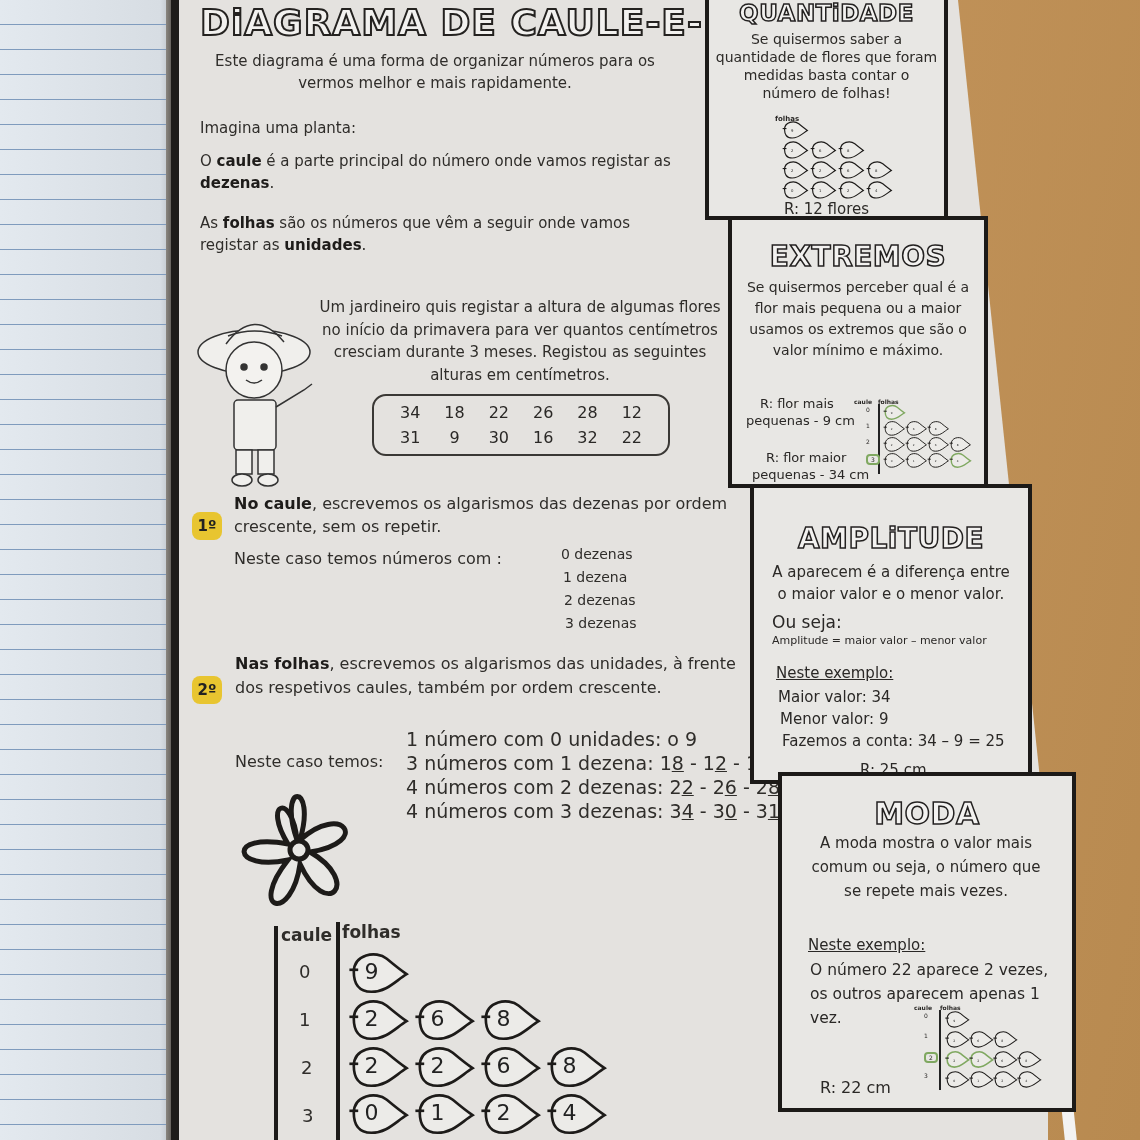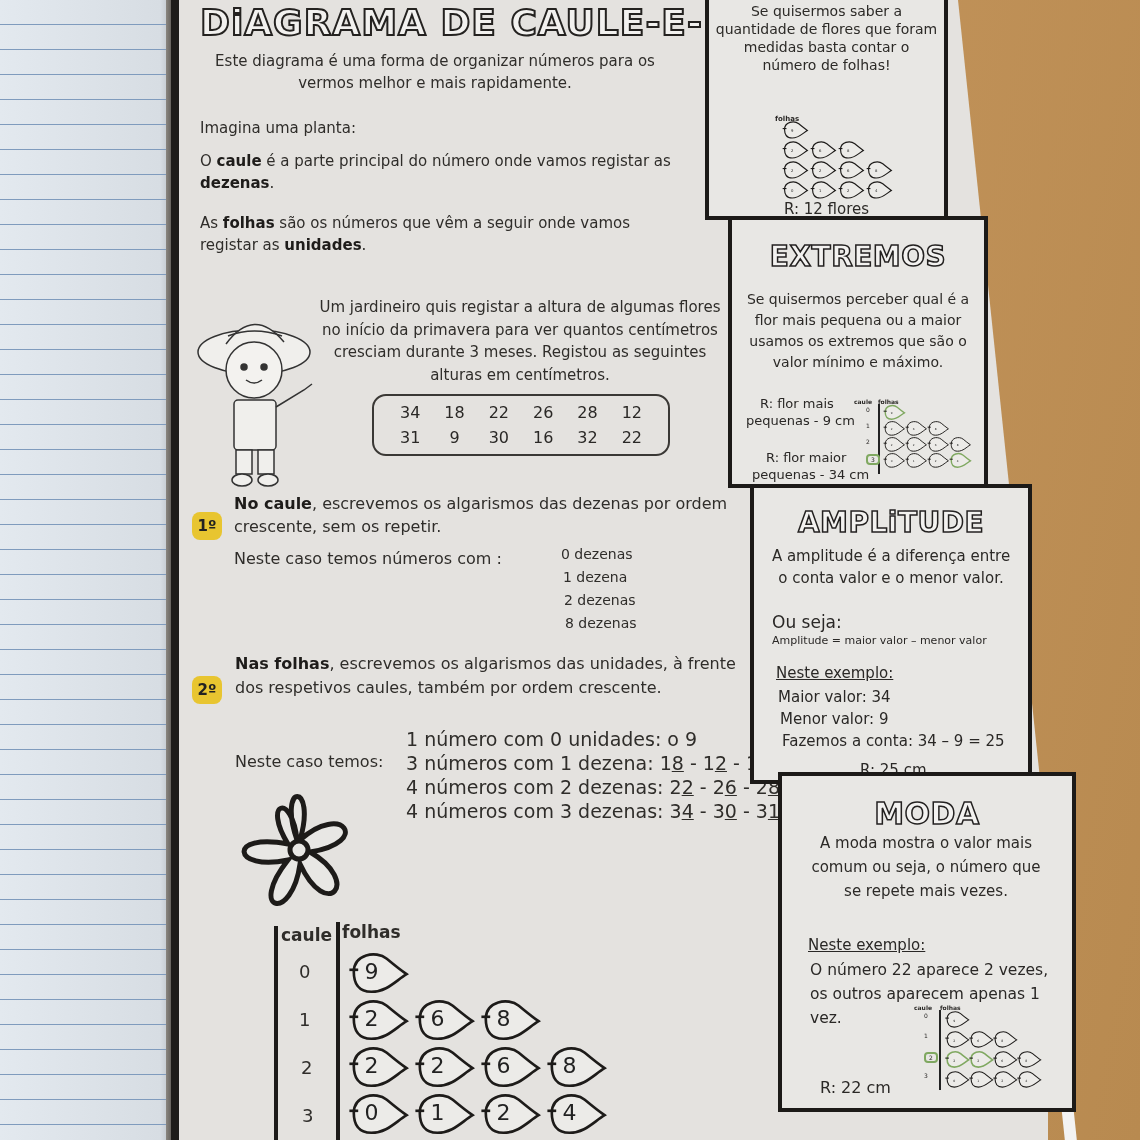--- a/index.html
+++ b/index.html
@@ -96,21 +96,21 @@
 
 <div class="badge" style="left:192px;top:512px">1º</div>
 <div class="p" style="left:234px;top:492px;width:500px;font-size:16px;line-height:23px">
   <b>No caule</b><span>, escrevemos os algarismos das dezenas por ordem crescente, sem os repetir.</span>
 </div>
 <div class="p" style="left:234px;top:548px;font-size:16px">Neste caso temos números com :</div>
 <div class="p" style="left:561px;top:543px;font-size:14px;line-height:23px">
   <div>0 dezenas</div>
   <div style="margin-left:2px">1 dezena</div>
   <div style="margin-left:3px">2 dezenas</div>
-  <div style="margin-left:4px">8 dezenas</div>
+  <div style="margin-left:4px">3 dezenas</div>
 </div>
 
 <div class="badge" style="left:192px;top:676px">2º</div>
 <div class="p" style="left:235px;top:652px;width:510px;font-size:16px;line-height:24px">
   <b>Nas folhas</b><span>, escrevemos os algarismos das unidades, à frente dos respetivos caules, também por ordem crescente.</span>
 </div>
 <div class="p" style="left:235px;top:751px;font-size:16px">Neste caso temos:</div>
 <div class="p" style="left:406px;top:727px;font-size:19px;line-height:24px">
   <div>1 número com 0 unidades: o 9</div>
   <div><span>3 números com 1 dezena: </span><span>1</span><span class="u">8</span> - <span>1</span><span class="u">2</span> - <span>1</span><span class="u">6</span></div>
@@ -190,20 +190,21 @@
         </svg></div>
       <div class="leaf" style="left: 545px; top: 1091px; width: 62px; height: 44px;"><svg width="62" height="44" viewBox="0 0 56 40">
           <path d="M6 20 C6 4 26 0 36 8 C42 13 48 18 54 22 C44 28 36 38 22 38 C10 38 6 30 6 20Z" fill="#ecebe8" stroke="#1d1b19" stroke-width="2.4"></path>
           <path d="M2 18 L10 18" stroke="#1d1b19" stroke-width="2.4"></path>
           <text x="22" y="26" font-size="20" text-anchor="middle" fill="#222" font-family="DejaVu Sans, sans-serif">4</text>
         </svg></div>
     </div>
 </div>
 
 <div class="box" style="left:705px;top:-6px;width:243px;height:226px">
+  <div class="box-title" style="margin-top:2px;font-size:23px">QUANTiDADE</div>
   <div class="box-text" style="padding:0 6px;margin-top:4px;line-height:18px">Se quisermos saber a quantidade de flores que foram medidas basta contar o número de folhas!</div>
   <div style="position:absolute;left:66px;top:117px;font-size:7px;font-weight:bold">folhas</div>
   <div id="q-leaves" class="mini">
       <div class="leaf" style="left: 72px; top: 122px; width: 28px; height: 19px;"><svg width="28" height="19" viewBox="0 0 56 40">
           <path d="M6 20 C6 4 26 0 36 8 C42 13 48 18 54 22 C44 28 36 38 22 38 C10 38 6 30 6 20Z" fill="#ecebe8" stroke="#1d1b19" stroke-width="2.4"></path>
           <path d="M2 18 L10 18" stroke="#1d1b19" stroke-width="2.4"></path>
           <text x="22" y="26" font-size="8" text-anchor="middle" fill="#222" font-family="DejaVu Sans, sans-serif">9</text>
         </svg></div>
       <div class="leaf" style="left: 72px; top: 142px; width: 28px; height: 19px;"><svg width="28" height="19" viewBox="0 0 56 40">
           <path d="M6 20 C6 4 26 0 36 8 C42 13 48 18 54 22 C44 28 36 38 22 38 C10 38 6 30 6 20Z" fill="#ecebe8" stroke="#1d1b19" stroke-width="2.4"></path>
@@ -259,21 +260,21 @@
           <path d="M6 20 C6 4 26 0 36 8 C42 13 48 18 54 22 C44 28 36 38 22 38 C10 38 6 30 6 20Z" fill="#ecebe8" stroke="#1d1b19" stroke-width="2.4"></path>
           <path d="M2 18 L10 18" stroke="#1d1b19" stroke-width="2.4"></path>
           <text x="22" y="26" font-size="8" text-anchor="middle" fill="#222" font-family="DejaVu Sans, sans-serif">4</text>
         </svg></div>
     </div>
   <div class="box-text" style="position:absolute;left:0;right:0;top:202px;font-size:15px">R: 12 flores</div>
 </div>
 
 <div class="box" style="left:728px;top:216px;width:260px;height:272px">
   <div class="box-title" style="margin-top:20px;font-size:28px">EXTREMOS</div>
-  <div class="box-text" style="padding:0 10px;margin-top:16px;line-height:21px;font-size:14px">Se quisermos perceber qual é a flor mais pequena ou a maior usamos os extremos que são o valor mínimo e máximo.</div>
+  <div class="box-text" style="padding:0 10px;margin-top:4px;line-height:21px;font-size:14px">Se quisermos perceber qual é a flor mais pequena ou a maior usamos os extremos que são o valor mínimo e máximo.</div>
   <div style="position:absolute;left:28px;top:176px;font-size:13px">R: flor mais</div>
   <div style="position:absolute;left:14px;top:193px;font-size:13px">pequenas - 9 cm</div>
   <div style="position:absolute;left:34px;top:230px;font-size:13px">R: flor maior</div>
   <div style="position:absolute;left:20px;top:247px;font-size:13px">pequenas - 34 cm</div>
   <div style="position:absolute;left:122px;top:178px;font-size:6px;font-weight:bold">caule</div>
   <div style="position:absolute;left:146px;top:178px;font-size:6px;font-weight:bold">folhas</div>
   <div style="position:absolute;left:146px;top:184px;width:2px;height:70px;background:#222"></div>
   <div id="e-leaves" class="mini">
       <div class="leaf" style="left: 150px; top: 184px; width: 24px; height: 16px;"><svg width="24" height="16" viewBox="0 0 56 40">
           <path d="M6 20 C6 4 26 0 36 8 C42 13 48 18 54 22 C44 28 36 38 22 38 C10 38 6 30 6 20Z" fill="#ecebe8" stroke="#7fa860" stroke-width="3.5"></path>
@@ -336,22 +337,22 @@
       <div class="leaf" style="left: 216px; top: 232px; width: 24px; height: 16px;"><svg width="24" height="16" viewBox="0 0 56 40">
           <path d="M6 20 C6 4 26 0 36 8 C42 13 48 18 54 22 C44 28 36 38 22 38 C10 38 6 30 6 20Z" fill="#ecebe8" stroke="#7fa860" stroke-width="3.5"></path>
           <path d="M2 18 L10 18" stroke="#1d1b19" stroke-width="2.4"></path>
           <text x="22" y="26" font-size="7" text-anchor="middle" fill="#222" font-family="DejaVu Sans, sans-serif">4</text>
         </svg></div>
       <div style="position: absolute; left: 134px; top: 234px; font-size: 6px; border: 2px solid rgb(127, 168, 96); border-radius: 4px; padding: 0px 3px;">3</div>
     </div>
 </div>
 
 <div class="box" style="left:750px;top:484px;width:282px;height:300px">
-  <div class="box-title" style="margin-top:18px;font-size:28px">AMPLiTUDE</div>
-  <div class="box-text" style="padding:0 12px;margin-top:6px;font-size:15px;line-height:22px">A amplitude é a diferença entre o conta valor e o menor valor.</div>
+  <div class="box-title" style="margin-top:34px;font-size:28px">AMPLiTUDE</div>
+  <div class="box-text" style="padding:0 12px;margin-top:6px;font-size:15px;line-height:22px">A aparecem é a diferença entre o maior valor e o menor valor.</div>
   <div style="position:absolute;left:18px;top:124px;font-size:17px">Ou seja:</div>
   <div style="position:absolute;left:18px;top:146px;font-size:11px">Amplitude = maior valor – menor valor</div>
   <div style="position:absolute;left:22px;top:176px;font-size:15px" class="u">Neste exemplo:</div>
   <div style="position:absolute;left:24px;top:200px;font-size:15px">Maior valor: 34</div>
   <div style="position:absolute;left:26px;top:222px;font-size:15px">Menor valor: 9</div>
   <div style="position:absolute;left:28px;top:244px;font-size:15px">Fazemos a conta: 34 – 9 = 25</div>
   <div style="position:absolute;left:106px;top:273px;font-size:15px">R: 25 cm</div>
 </div>
 
 <div class="box" style="left:778px;top:772px;width:298px;height:340px">

